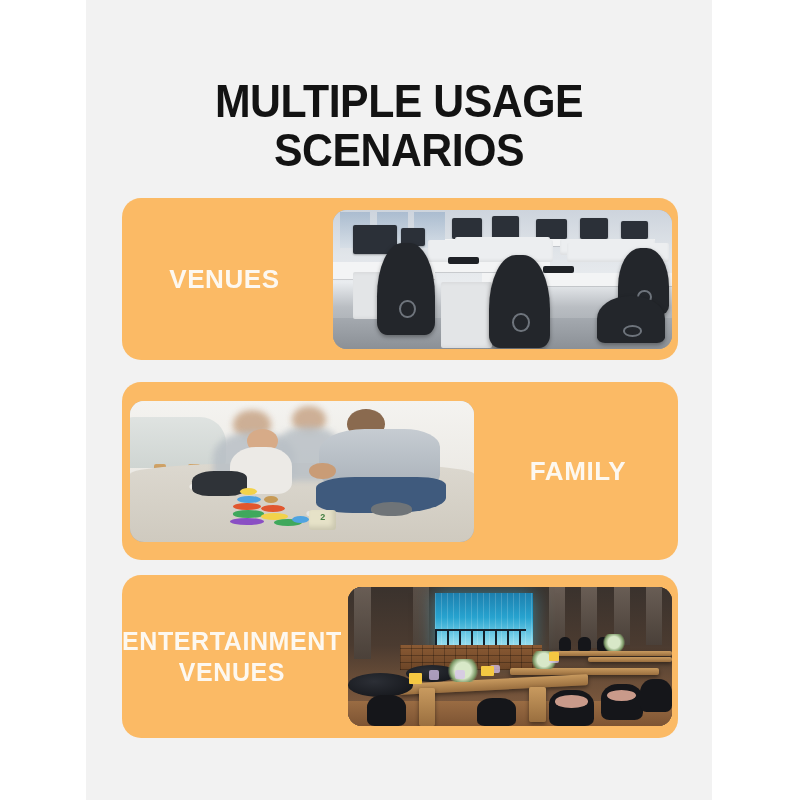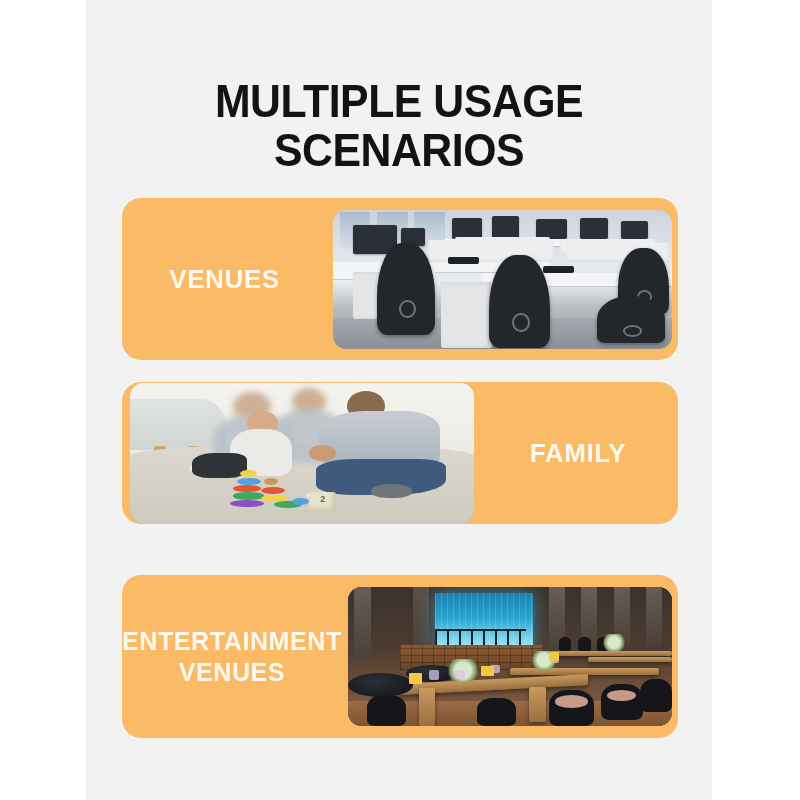--- a/index.html
+++ b/index.html
@@ -54,21 +54,21 @@
     position: absolute;
     left: 36px;          
     width: 556px;        
     background: #fbba65;
     border-radius: 19px;
     display: flex;
     align-items: center;
     overflow: hidden;
   }
   .card--office       { top: 198px; height: 162px; }
-  .card--family       { top: 382px; height: 142px; }
+  .card--family       { top: 382px; height: 178px; }
   .card--entertain    { top: 575px; height: 163px; }
 
   .card--reverse { flex-direction: row-reverse; }
 
   
   .card-label {
     flex: 0 0 205px;
     text-align: center;
     color: #fdf8f0;
     font-weight: 700;

